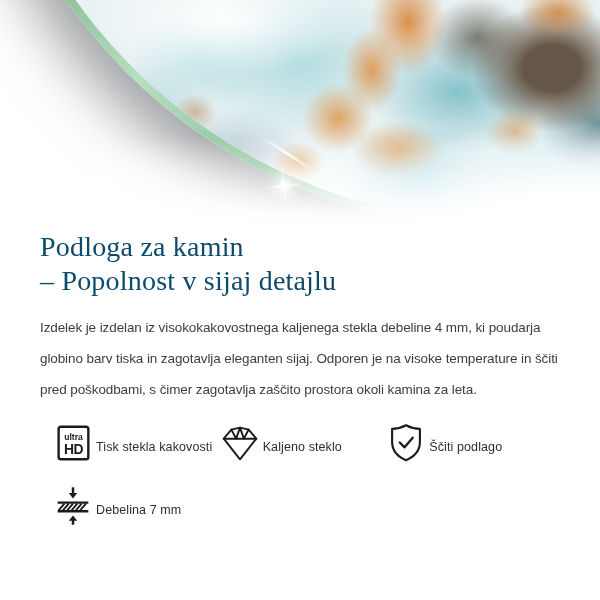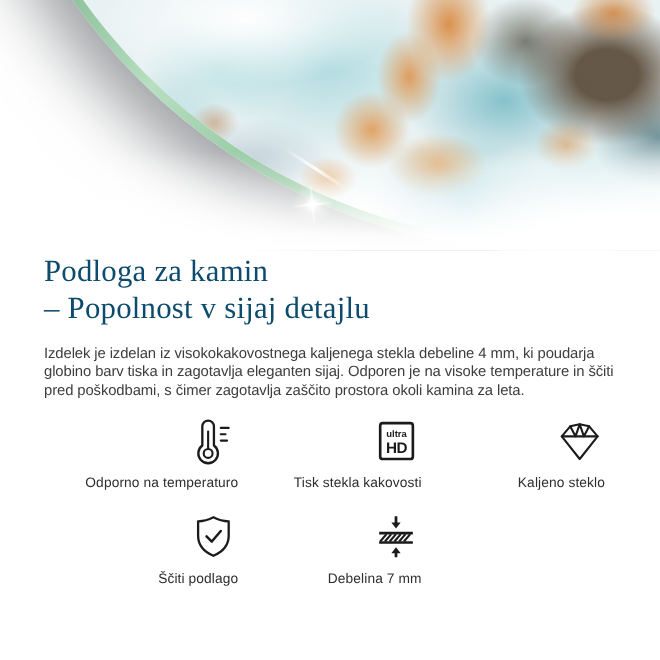--- a/index.html
+++ b/index.html
@@ -59,30 +59,30 @@
     background:linear-gradient(to right, rgba(255,255,255,0), rgba(255,255,255,0.9) 50%, rgba(255,255,255,0)); }
 
   
   .content { padding:0 40px; }
   h1 {
     font-family:"Liberation Serif", serif; font-weight:400;
     font-size:28px; line-height:34px; color:#0c4a6e; letter-spacing:0.2px;
     margin:2px 0 14px;
   }
   .desc {
-    font-size:13.5px; line-height:17px; color:#3d3d3d; letter-spacing:-0.1px;
+    font-size:13.5px; line-height:31px; color:#3d3d3d; letter-spacing:-0.1px;
     max-width:552px;
   }
 
   
   .features {
     margin-top:16px; padding:0 10px;
     display:grid; grid-template-columns:repeat(3,1fr); row-gap:19px;
   }
-  .feature { display:flex; flex-direction:column; align-items:flex-end; }
+  .feature { display:flex; flex-direction:row; align-items:center; }
   .icon-box { height:44px; display:flex; align-items:center; justify-content:center; }
   .icon-box svg { width:46px; height:46px; display:block; }
   .feature-label { margin-top:9px; font-size:12.5px; line-height:15px; color:#2e2e2e; text-align:center; letter-spacing:0.1px; }
 
   .st  { fill:none; stroke:#1b1b1b; stroke-width:2.2; }
   .stn { fill:none; stroke:#1b1b1b; stroke-width:2; }
   .rnd { stroke-linecap:round; stroke-linejoin:round; }
   .flat{ stroke-linecap:butt; }
   .fillb { fill:#1b1b1b; stroke:none; }
   .svgtxt { fill:#1b1b1b; stroke:none; font-family:"Liberation Sans", sans-serif; }
@@ -103,31 +103,20 @@
     <div class="hero-fade"></div>
   </section>
 
   <section class="content">
     <h1><span>Podloga za kamin</span><br><span>– Popolnost v sijaj detajlu</span></h1>
 
     <p class="desc">Izdelek je izdelan iz visokokakovostnega kaljenega stekla debeline 4 mm, ki poudarja globino barv tiska in zagotavlja eleganten sijaj. Odporen je na visoke temperature in ščiti pred poškodbami, s čimer zagotavlja zaščito prostora okoli kamina za leta.</p>
 
     <div class="features">
 
-      <div class="feature">
-        <div class="icon-box">
-          <svg viewBox="0 0 48 48" aria-hidden="true">
-            <path class="st rnd" d="M13.5 10 a5.5 5.5 0 0 1 11 0 V28.2 a9.3 9.3 0 1 1 -11 0 Z"></path>
-            <circle class="stn" cx="19" cy="35.7" r="4.2"></circle>
-            <path class="stn rnd" d="M19 31.4 V15"></path>
-            <path class="stn rnd" d="M31 11.5 H38.5 M31 17.5 H35.5 M31 23.5 H37"></path>
-          </svg>
-        </div>
-        <div class="feature-label">Odporno na temperaturo</div>
-      </div>
 
       <div class="feature">
         <div class="icon-box">
           <svg viewBox="0 0 48 48" aria-hidden="true">
             <rect x="9" y="7" width="31" height="34" rx="2.5" fill="none" stroke="#1b1b1b" stroke-width="2.5"></rect>
             <text class="svgtxt" x="24.5" y="20.5" font-size="9" font-weight="600" text-anchor="middle">ultra</text>
             <text class="svgtxt" x="24.5" y="35.5" font-size="14.5" font-weight="700" letter-spacing="-0.5" text-anchor="middle">HD</text>
           </svg>
         </div>
         <div class="feature-label">Tisk stekla kakovosti</div>

